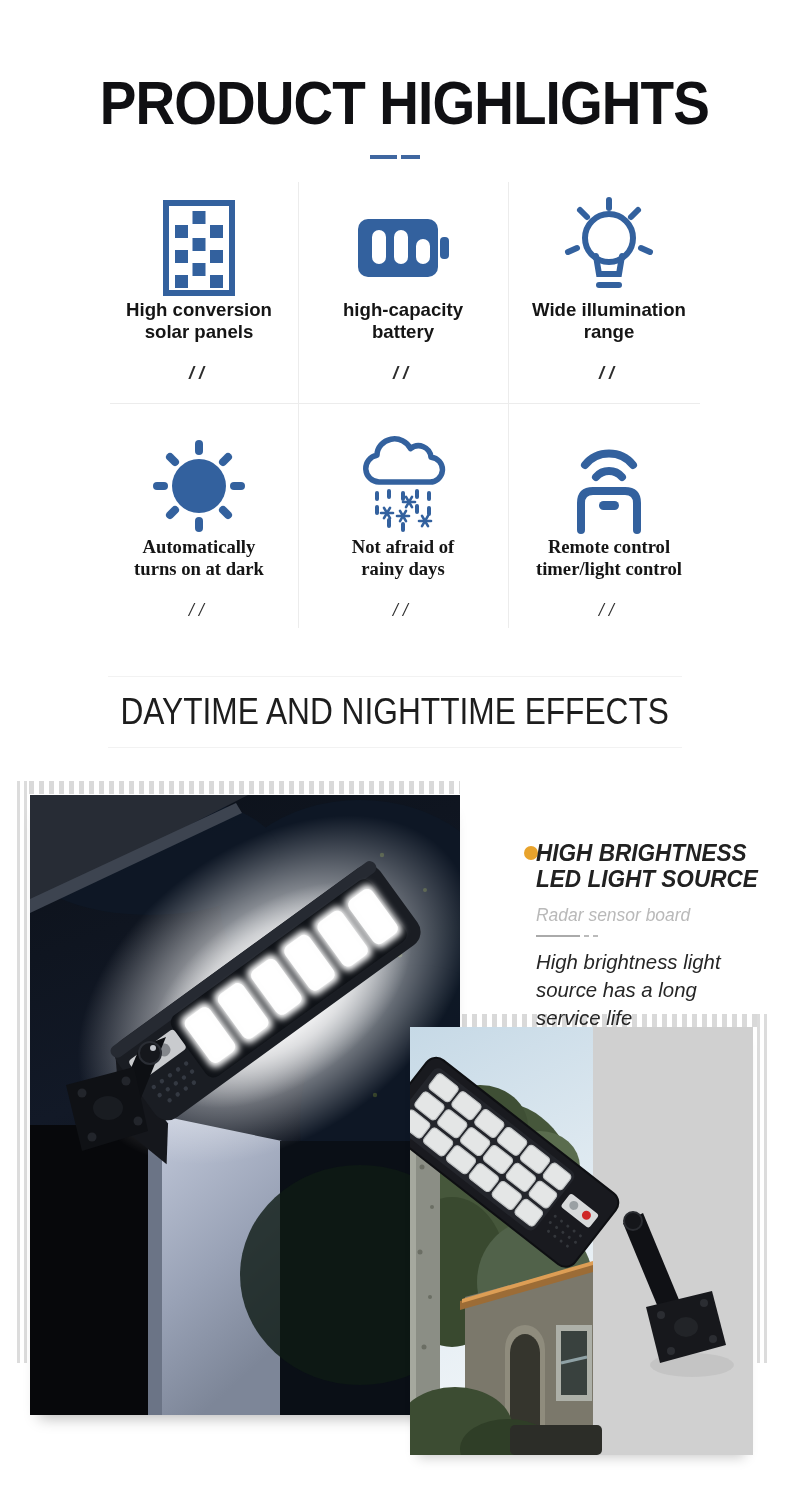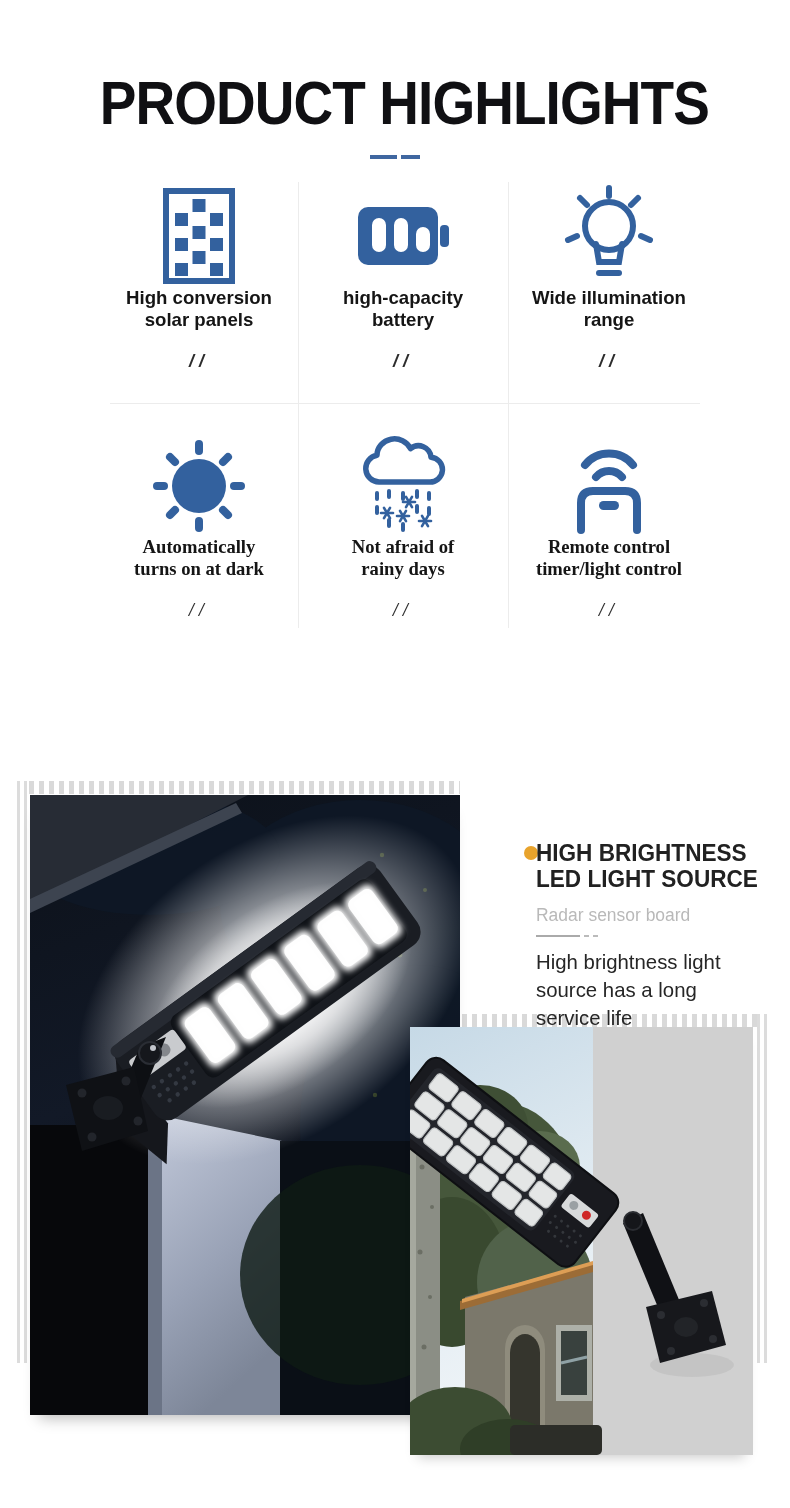--- a/index.html
+++ b/index.html
@@ -16,21 +16,21 @@
   .title-underline .d1 { width:27px; margin-right:4px; }
   .title-underline .d2 { width:19px; }
 
   
   .features { position:absolute; top:180px; left:100px; width:610px; height:452px; }
   .vline { position:absolute; top:2px; bottom:4px; width:1px; background:#ececec; }
   .vline.v1 { left:198px; } .vline.v2 { left:408px; }
   .hline { position:absolute; top:223px; left:10px; right:10px; height:1px; background:#ececec; }
   .cell { position:absolute; text-align:center; }
   .cell.c0 { left:0; width:198px; }  .cell.c1 { left:198px; width:210px; }  .cell.c2 { left:408px; width:202px; }
-  .row1 { top:0; height:223px; } .row2 { top:223px; height:229px;font-family:Liberation Serif, serif; }
+  .row1 { top:12px; height:223px; } .row2 { top:223px; height:229px;font-family:Liberation Serif, serif; }
   .icon-box { height:102px; margin-top:5px; display:flex; align-items:center; justify-content:center; }
   .row2 .icon-box { height:100px; margin-top:33px; }
   .f-label { font-size:19px; font-weight:700; color:#151515; line-height:22px; transform:scaleX(.98); }
   .slash { margin-top:20px; font-size:18px; font-style:italic; font-weight:700; letter-spacing:5px; color:#2c2c2c; }
 
   
   .section-heading { position:absolute; top:676px; left:108px; width:574px; height:72px;
       border-top:1px solid #f2f2f2; border-bottom:1px solid #f2f2f2;
       display:flex; align-items:center; justify-content:center; }
   .section-heading h2 { font-size:36px; font-weight:400; color:#1d1d1d; letter-spacing:0;
@@ -46,21 +46,21 @@
   .stripes-left { left:17px; top:781px; height:582px; }
   .stripes-right { left:757px; top:1014px; height:349px; }
 
   .night-photo { position:absolute; left:30px; top:795px; width:430px; height:620px; z-index:1;
       box-shadow:0 12px 14px -9px rgba(0,0,0,.28); }
   .day-photo { position:absolute; left:410px; top:1027px; width:343px; height:428px; z-index:2;
       box-shadow:0 10px 12px -8px rgba(0,0,0,.22); }
   .night-photo svg, .day-photo svg { display:block; width:100%; height:100%; }
 
   
-  .detail { position:absolute; left:524px; top:840px; width:215px; z-index:1; }
+  .detail { position:absolute; left:524px; top:840px; width:215px; z-index:1;font-style:italic; }
   .detail .dot { position:absolute; left:0; top:6px; width:14px; height:14px; border-radius:50%;
       background:#e8a32c; }
   .detail h3 { margin-left:12px; font-size:24px; line-height:26px; font-weight:700; color:#212121;
       transform:scaleX(.94); transform-origin:left; white-space:nowrap; }
   .detail .sub { margin-left:12px; margin-top:13px; font-size:18px; color:#b9b9b9; font-weight:400;
       transform:scaleX(.97); transform-origin:left; }
   .detail .divider { margin-left:12px; margin-top:9px; display:flex; align-items:center; }
   .detail .divider .solid { width:44px; height:2px; background:#aaaaaa; }
   .detail .divider .dash { width:5px; height:2px; background:#bbbbbb; margin-left:4px; }
   .detail .body { margin-left:12px; margin-top:11px; font-size:21px; line-height:28px; color:#262626;
@@ -228,20 +228,23 @@
         </svg>
       </div>
       <div class="f-label">
         <div>Remote control</div>
         <div>timer/light control</div>
       </div>
       <div class="slash">//</div>
     </div>
   </div>
 
+  <div class="section-heading">
+    <h2>DAYTIME AND NIGHTTIME EFFECTS</h2>
+  </div>
 
   <div class="stripes-h stripes-top"></div>
   <div class="stripes-v stripes-left"></div>
   <div class="stripes-h stripes-mid"></div>
   <div class="stripes-v stripes-right"></div>
 
   <div class="night-photo">
     <svg viewBox="0 0 430 620" preserveAspectRatio="none">
       <defs>
         <linearGradient id="nsky" x1="0" y1="0" x2="0.25" y2="1">

